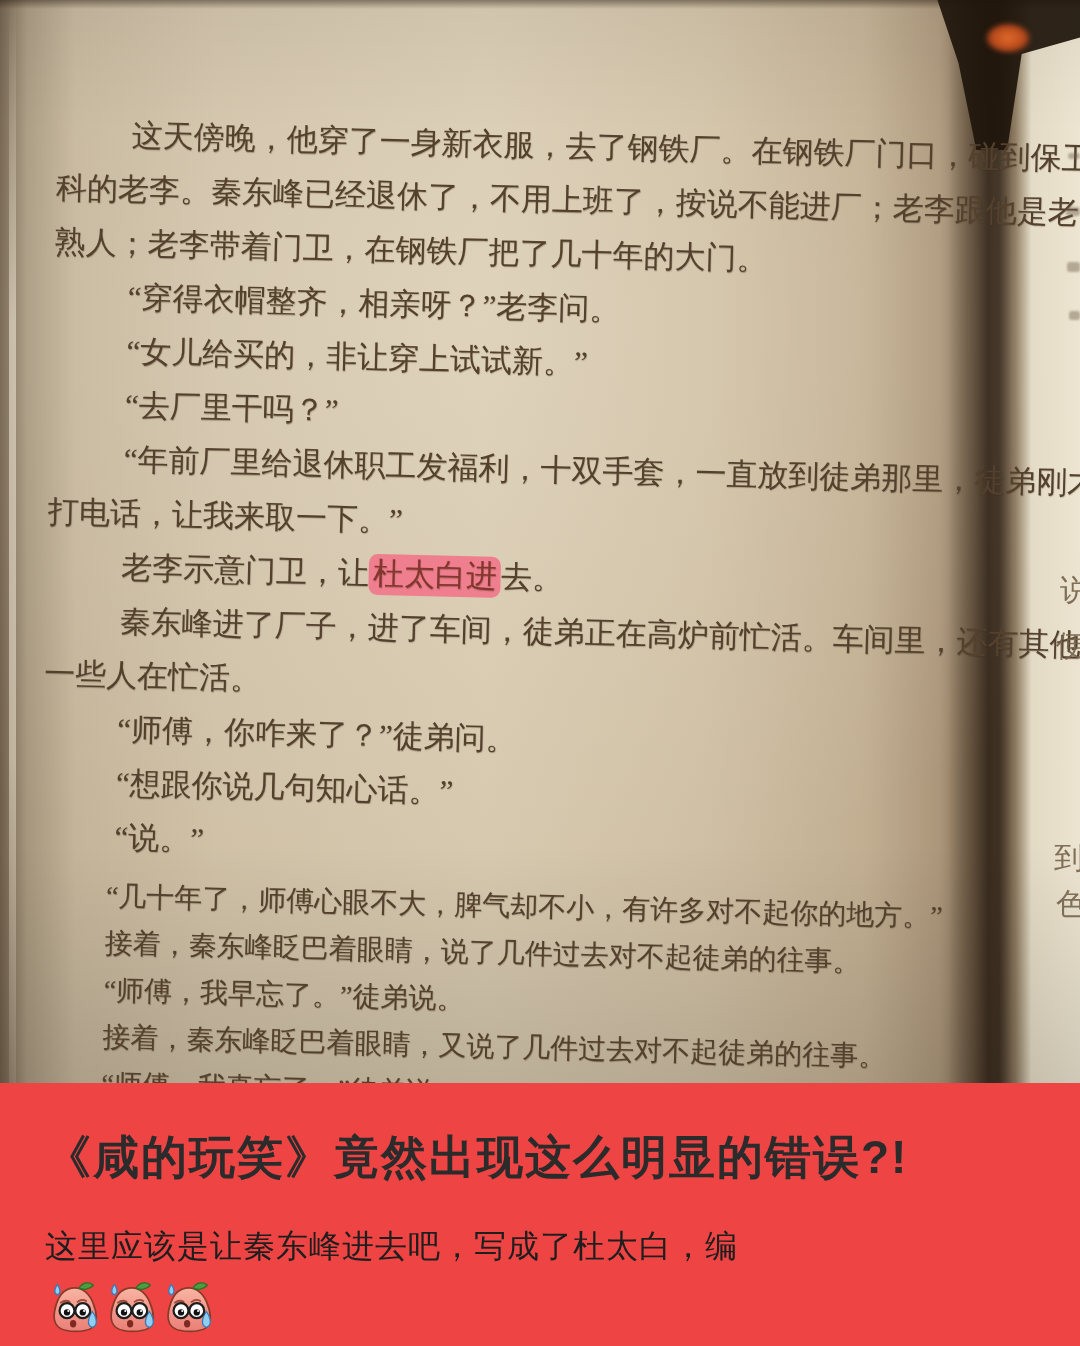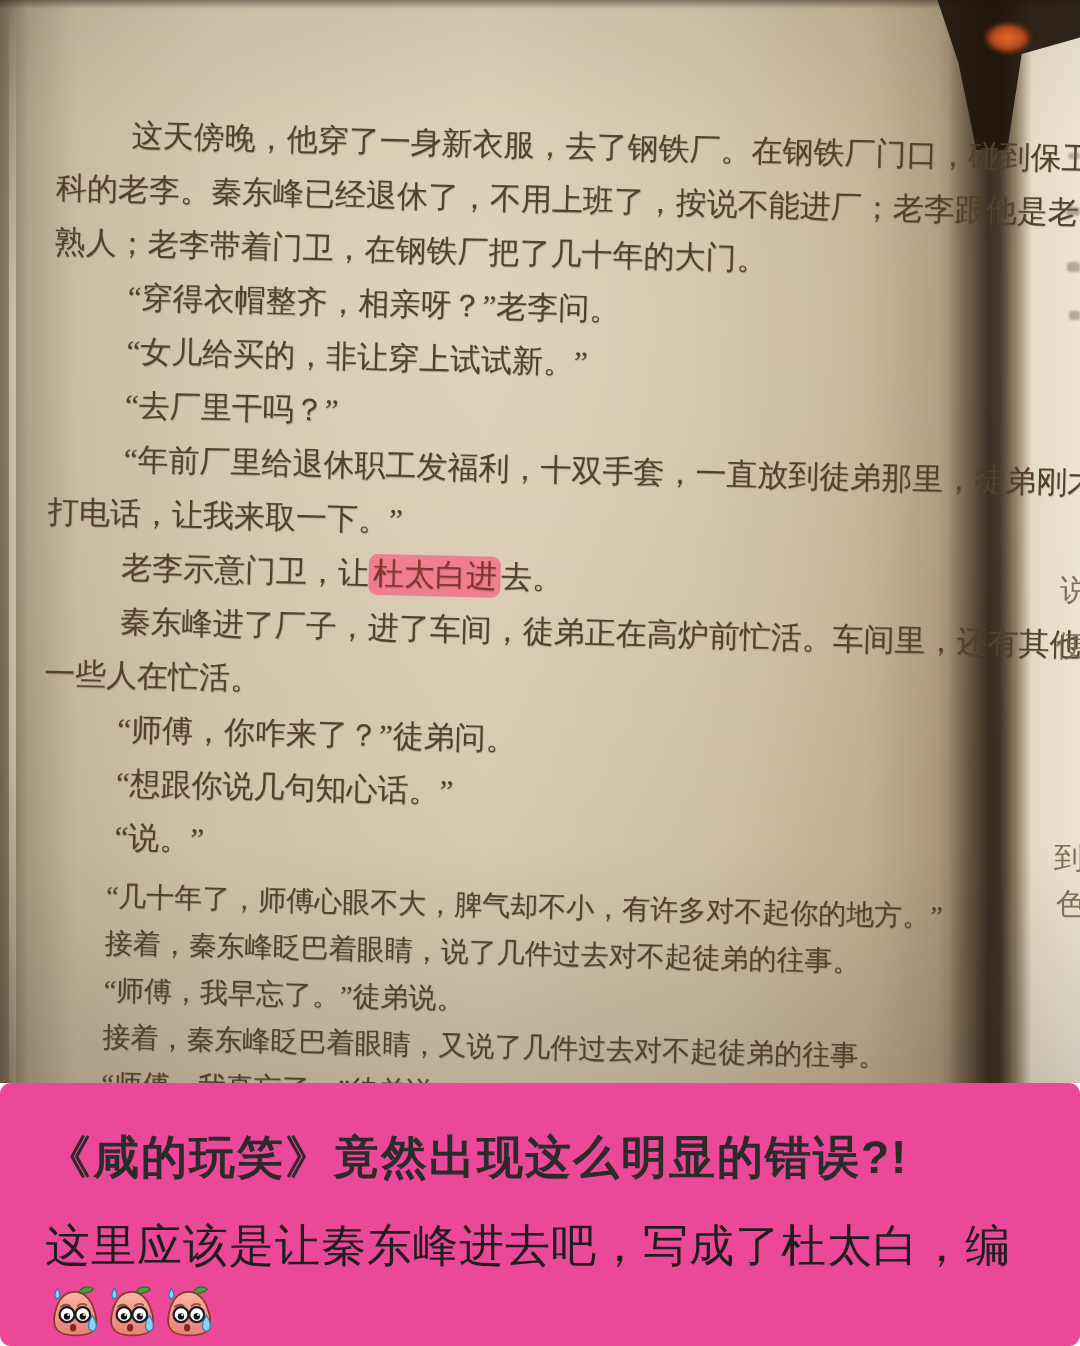--- a/index.html
+++ b/index.html
@@ -66,30 +66,30 @@
     font-size:30px; color:#75634c; opacity:.9; white-space:nowrap;
   }
   .faint-mark {
     position:absolute; background:rgba(110,95,75,.45);
     border-radius:3px; filter:blur(1px);
   }
 
   
   .caption {
     position:absolute; left:0; top:1083px; width:1080px; height:263px;
-    background:#ec4899; color:#222222;border-radius:11px;
+    background:#ef4444; color:#222222;
   }
   .caption h1 {
     margin:44px 40px 0 45px;
     font-size:46px; font-weight:600; letter-spacing:2px;
     color:#2b2b2b; line-height:60px; white-space:nowrap;
   }
   .caption .cap-line {
     margin:0 40px 0 45px;
-    font-size:45px; font-weight:500; letter-spacing:1px;
+    font-size:32px; font-weight:500; letter-spacing:1px;
     color:#1e1e1e; line-height:66px; white-space:nowrap;
   }
   .caption .cap-line.first { margin-top:26px; }
   .emoji { vertical-align:-14px; margin-left:1px; }
 </style>
 </head>
 <body>
 
 <div class="screen">
 

